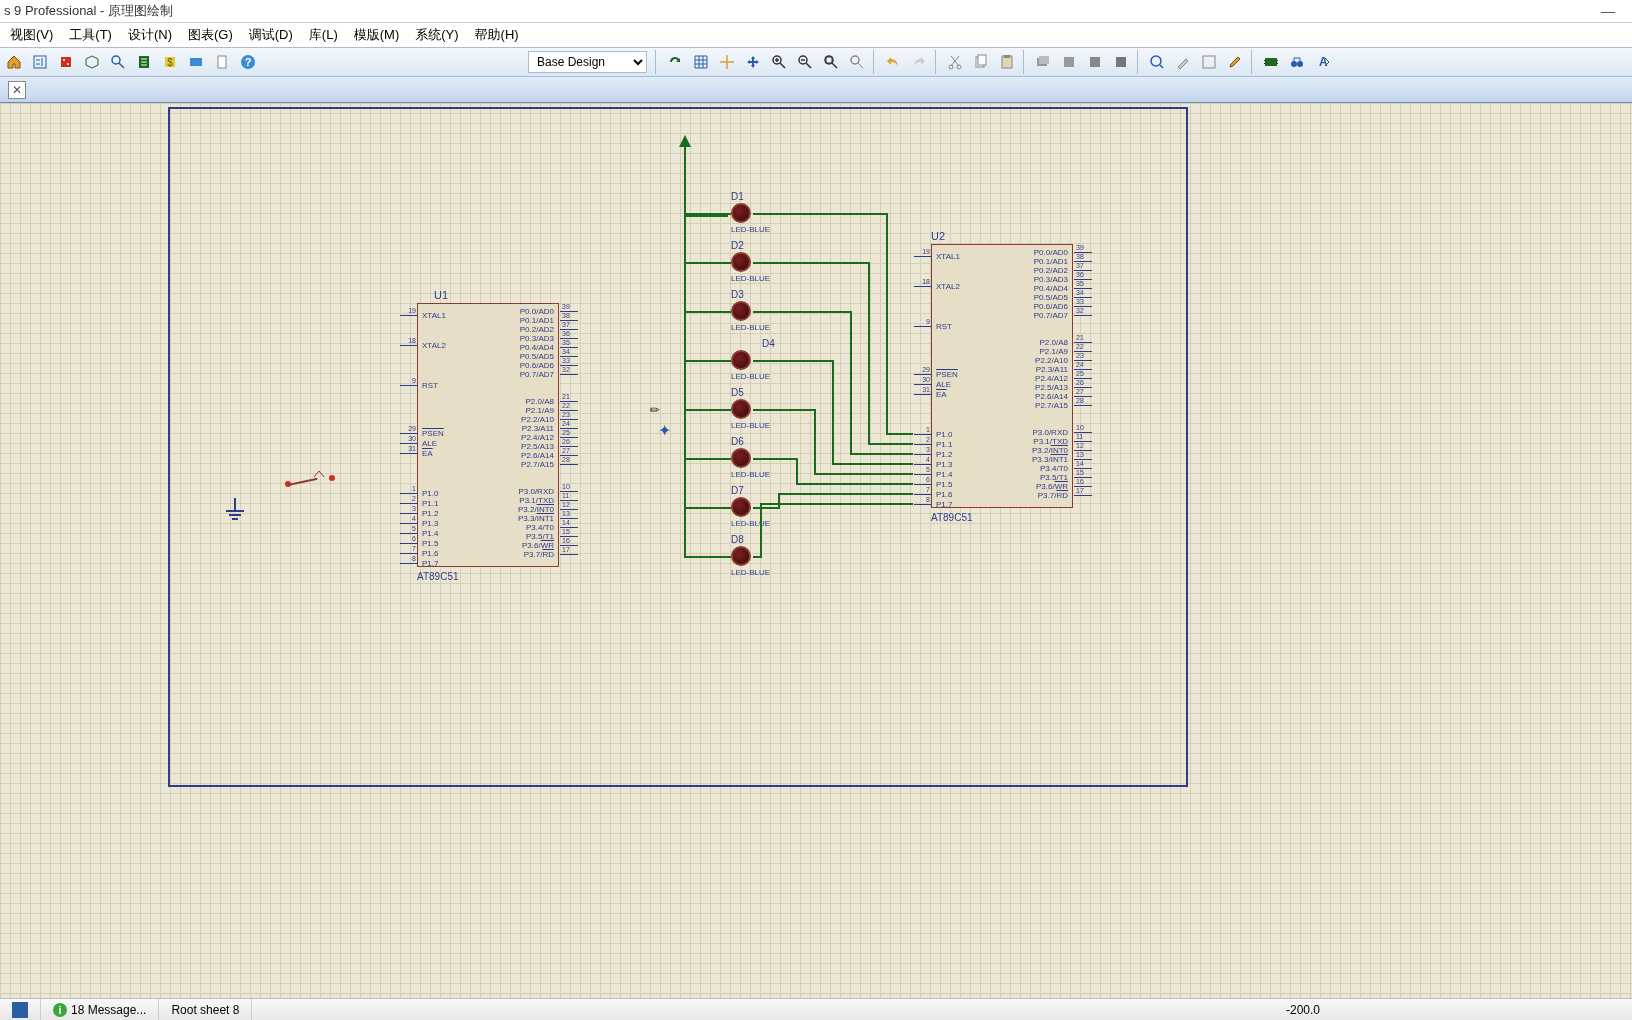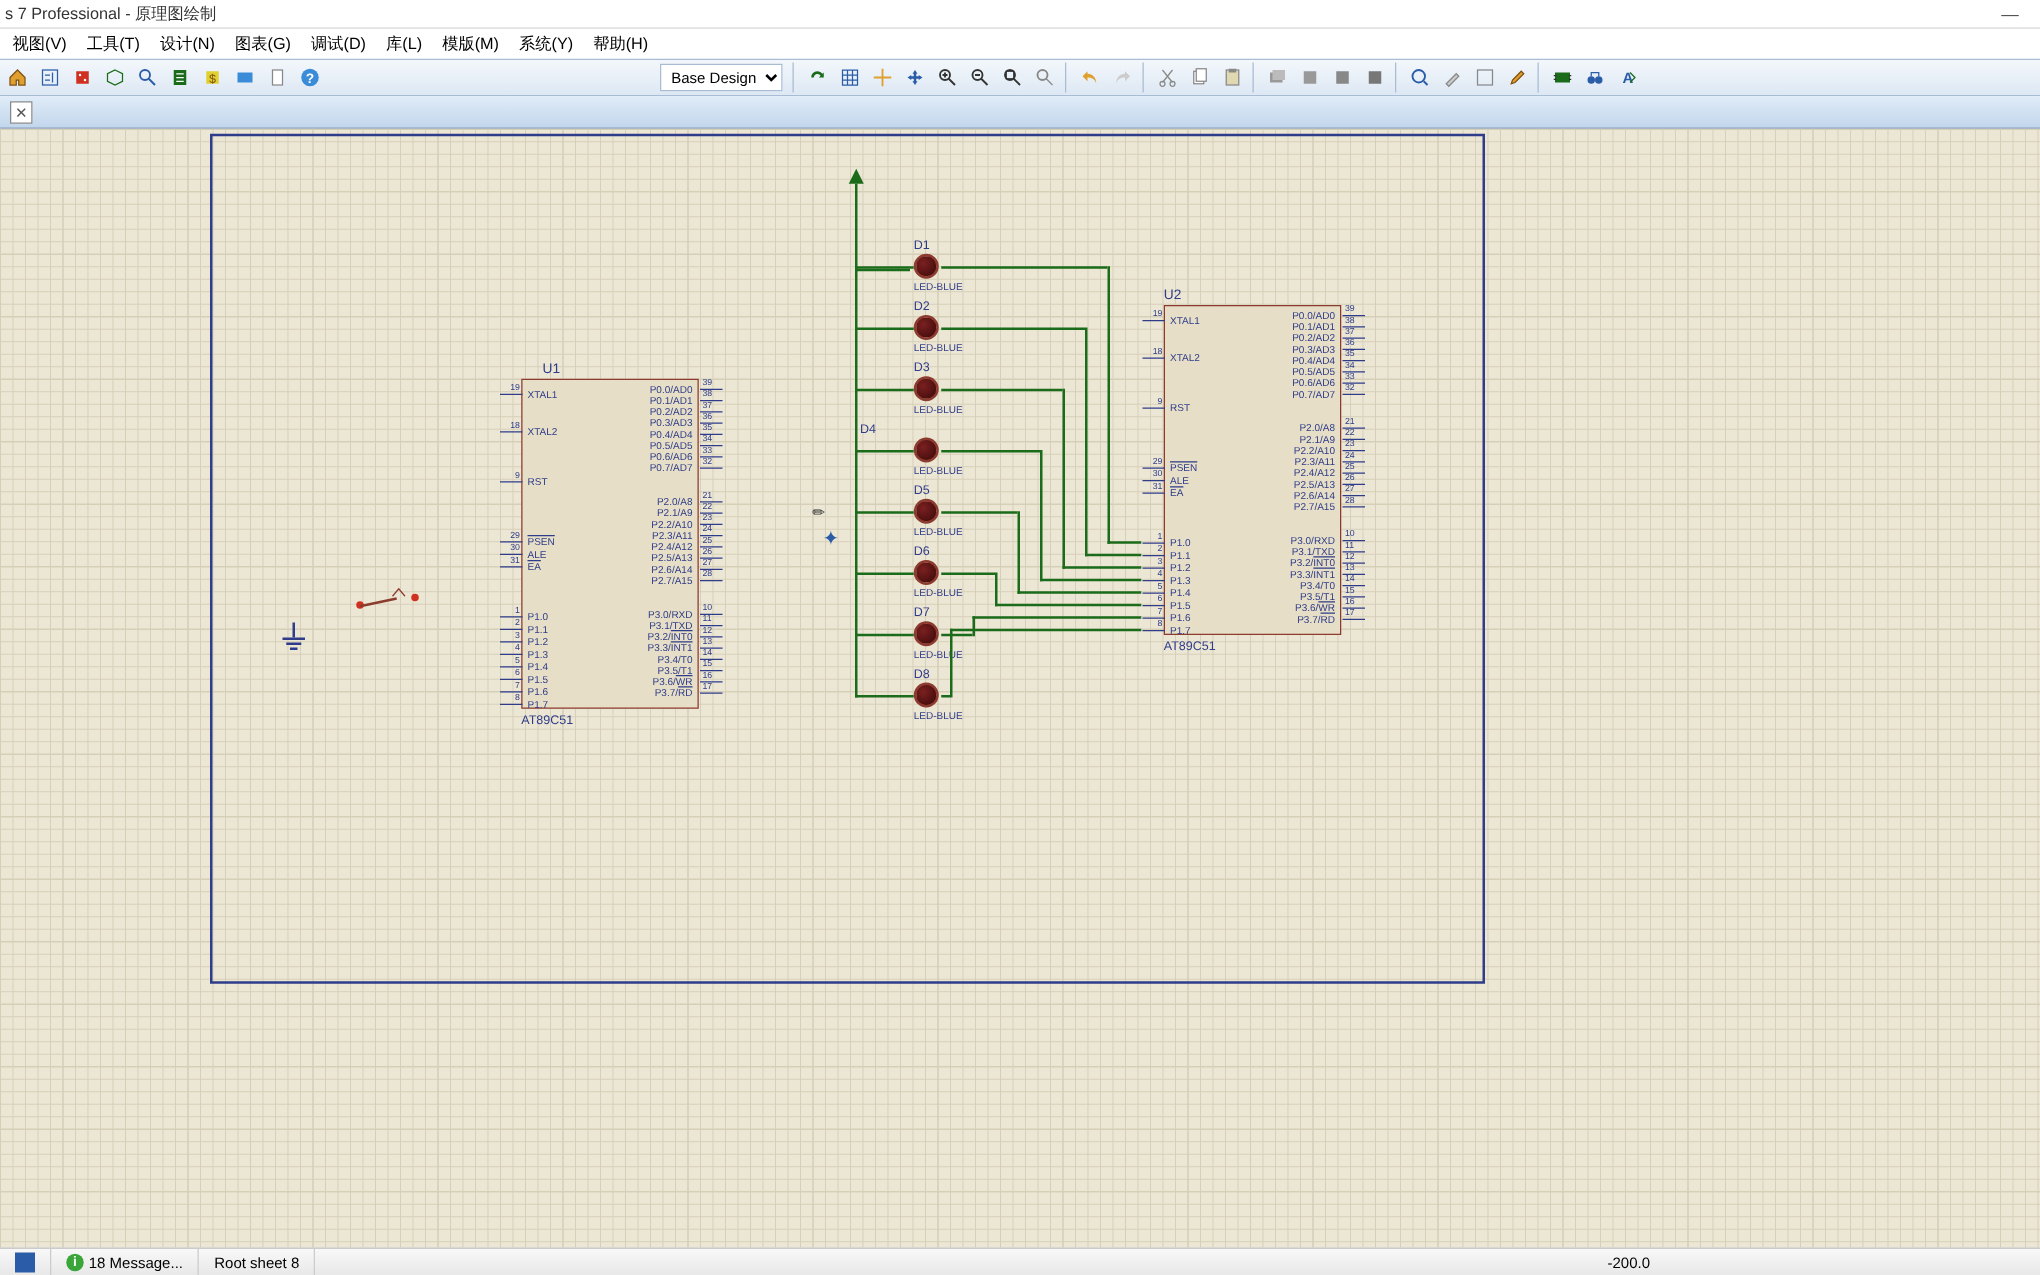--- a/index.html
+++ b/index.html
@@ -12,21 +12,21 @@
 
   
   .menubar { height: 24px; background: #fff; display: flex; align-items: center; padding: 0 2px; font-size: 13px; }
   .menubar span { padding: 2px 8px; display: inline-block; }
 
   
   .toolbar { height: 30px; background: linear-gradient(180deg, #f3f7fb, #dde8f4); border-top: 1px solid #a8bcd4; border-bottom: 1px solid #a8bcd4; display: flex; align-items: center; padding: 0 2px; gap: 2px; }
   .tbtn { width: 24px; height: 24px; border: 1px solid transparent; border-radius: 2px; display: flex; align-items: center; justify-content: center; font-size: 14px; color: #333; }
   .tbtn svg { width: 16px; height: 16px; }
   .tsep { width: 4px; height: 24px; border-left: 1px solid #a8bcd4; margin: 0 2px; }
-  .designsel { height: 22px; width: 98px; border: 1px solid #a8bcd4; background: #fff; font-size: 12px; padding: 0 4px; margin: 0 4px; }
+  .designsel { height: 22px; width: 119px; border: 1px solid #a8bcd4; background: #fff; font-size: 12px; padding: 0 4px; margin: 0 4px; }
 
   
   .tabbar { height: 26px; background: linear-gradient(180deg, #e0ecf8, #c2d6ec); display: flex; align-items: center; padding: 0 2px; border-bottom: 1px solid #6a8bb0; }
   .tabx { width: 18px; height: 18px; border: 1px solid #888; background: #fff; display: flex; align-items: center; justify-content: center; font-size: 12px; margin-left: 6px; color: #555; }
 
   
   .main { position: absolute; top: 103px; left: 0; right: 0; bottom: 22px; display: flex; }
   .sidebar { width: 22px; background: linear-gradient(90deg, #e8f0fa, #d2e0f0); border-right: 1px solid #a8bcd4; display: flex; flex-direction: column; }
   .sideitem { width: 20px; height: 40px; margin: 2px 0; background: #fff; border: 1px solid #a8bcd4; }
   .sideES { background: #c2d6ec; border: 1px solid #6a8bb0; color: #234; font-size: 10px; text-align: center; margin-top: 56px; }
@@ -82,21 +82,21 @@
   .statusbar .seg { padding: 0 12px; border-right: 1px solid #ccc; height: 100%; display: flex; align-items: center; }
   .statusbar .playbtn { width: 16px; height: 16px; background: #2a5ca8; }
   .statusbar .info { width: 14px; height: 14px; border-radius: 50%; background: #3aa63a; color: #fff; display: inline-flex; align-items: center; justify-content: center; font-weight: bold; font-size: 11px; margin-right: 4px; }
 
   .overline { text-decoration: overline; }
 </style>
 </head>
 <body>
 
 <div class="titlebar">
-  <span>s 7 Professional - 原理图绘制</span>
+  <span>s 9 Professional - 原理图绘制</span>
   <span class="spacer"></span>
   <span class="winbtn">—</span>
 </div>
 
 <div class="menubar">
   <span>视图(V)</span>
   <span>工具(T)</span>
   <span>设计(N)</span>
   <span>图表(G)</span>
   <span>调试(D)</span>
@@ -571,21 +571,21 @@
     <div id="led-container">
         <div class="ledname" style="left: 731px; top: 88px;">D1</div>
         <div class="led" style="left: 731px; top: 100px;"></div>
         <div class="ledvalue" style="left: 731px; top: 122px;">LED-BLUE</div>
         <div class="ledname" style="left: 731px; top: 137px;">D2</div>
         <div class="led" style="left: 731px; top: 149px;"></div>
         <div class="ledvalue" style="left: 731px; top: 171px;">LED-BLUE</div>
         <div class="ledname" style="left: 731px; top: 186px;">D3</div>
         <div class="led" style="left: 731px; top: 198px;"></div>
         <div class="ledvalue" style="left: 731px; top: 220px;">LED-BLUE</div>
-        <div class="ledname" style="left: 688px; top: 235px;">D4</div>
+        <div class="ledname" style="left: 762px; top: 235px;">D4</div>
         <div class="led" style="left: 731px; top: 247px;"></div>
         <div class="ledvalue" style="left: 731px; top: 269px;">LED-BLUE</div>
         <div class="ledname" style="left: 731px; top: 284px;">D5</div>
         <div class="led" style="left: 731px; top: 296px;"></div>
         <div class="ledvalue" style="left: 731px; top: 318px;">LED-BLUE</div>
         <div class="ledname" style="left: 731px; top: 333px;">D6</div>
         <div class="led" style="left: 731px; top: 345px;"></div>
         <div class="ledvalue" style="left: 731px; top: 367px;">LED-BLUE</div>
         <div class="ledname" style="left: 731px; top: 382px;">D7</div>
         <div class="led" style="left: 731px; top: 394px;"></div>

